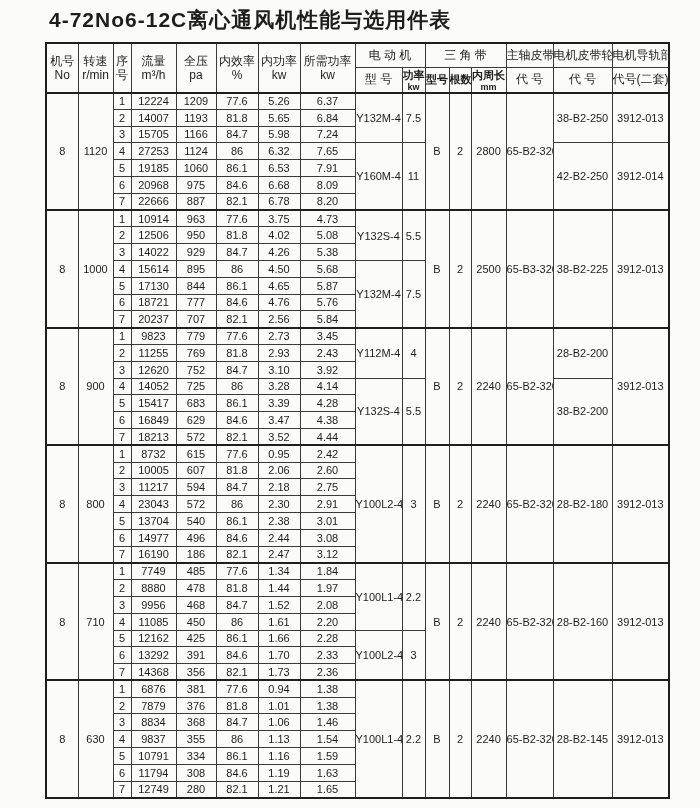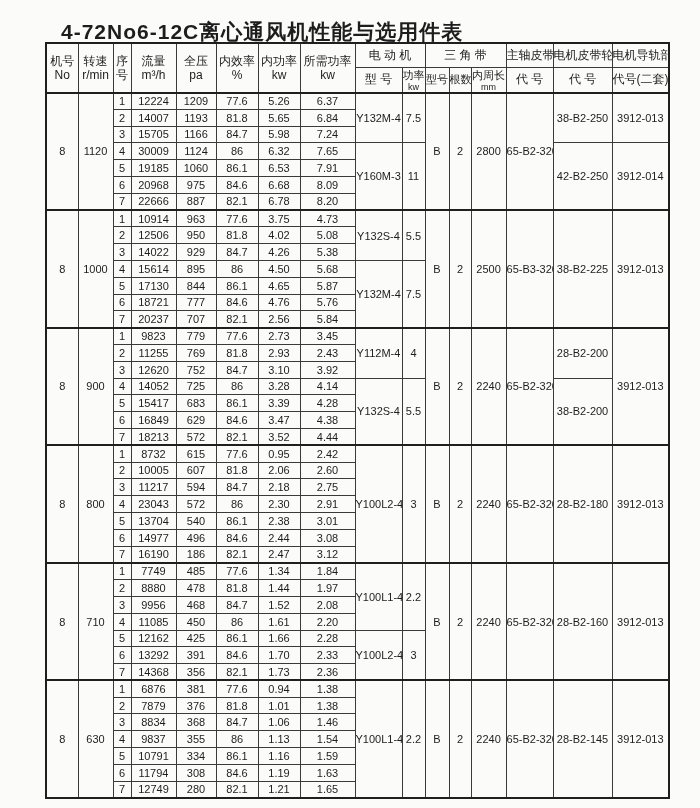--- a/index.html
+++ b/index.html
@@ -1,32 +1,32 @@
 <!DOCTYPE html>
 <html><head>
 <meta charset="utf-8">
 <style>
   html,body{margin:0;padding:0;background:#fbfbfa;}
   .page{position:relative;width:700px;height:808px;background:#fbfbfa;
         font-family:"Liberation Sans",sans-serif;color:#1d1d1d;}
-  .title{position:absolute;left:49px;top:6px;margin:12px;font-size:21px;
+  .title{position:absolute;left:49px;top:6px;margin:0;font-size:21px;
          font-weight:bold;letter-spacing:1px;white-space:nowrap;}
   table.fan{position:absolute;left:45px;top:42px;border-collapse:collapse;
             table-layout:fixed;width:623px;border:2px solid #1f1f1f;}
   th,td{border:1px solid #3a3a3a;text-align:center;vertical-align:middle;
         padding:0;overflow:hidden;white-space:nowrap;font-weight:normal;}
   thead tr{height:24px;}
   tbody tr{height:16.8px;}
   th{font-size:12px;}
   td{font-size:11px;}
   .hb{border-bottom:2px solid #1f1f1f;}
   tr.block-start td{border-top:2px solid #1f1f1f;}
   .unit{display:block;font-size:9px;line-height:9px;}
   .hline{display:block;line-height:14px;text-align:center;}
-  .small-th{font-size:11px;}
+  .small-th{font-size:11px;font-weight:bold;}
 </style>
 </head>
 <body>
 
 <div class="page">
   <h1 class="title">4-72No6-12C离心通风机性能与选用件表</h1>
 
   <table class="fan">
     <colgroup>
       <col style="width:32px">
@@ -133,26 +133,26 @@
         <tr>
           <td>3</td>
           <td>15705</td>
           <td>1166</td>
           <td>84.7</td>
           <td>5.98</td>
           <td>7.24</td>
         </tr>
         <tr>
           <td>4</td>
-          <td>30009</td>
+          <td>27253</td>
           <td>1124</td>
           <td>86</td>
           <td>6.32</td>
           <td>7.65</td>
-          <td rowspan="4">Y160M-3</td>
+          <td rowspan="4">Y160M-4</td>
           <td rowspan="4">11</td>
           <td rowspan="4">42-B2-250</td>
           <td rowspan="4">3912-014</td>
         </tr>
         <tr>
           <td>5</td>
           <td>19185</td>
           <td>1060</td>
           <td>86.1</td>
           <td>6.53</td>

